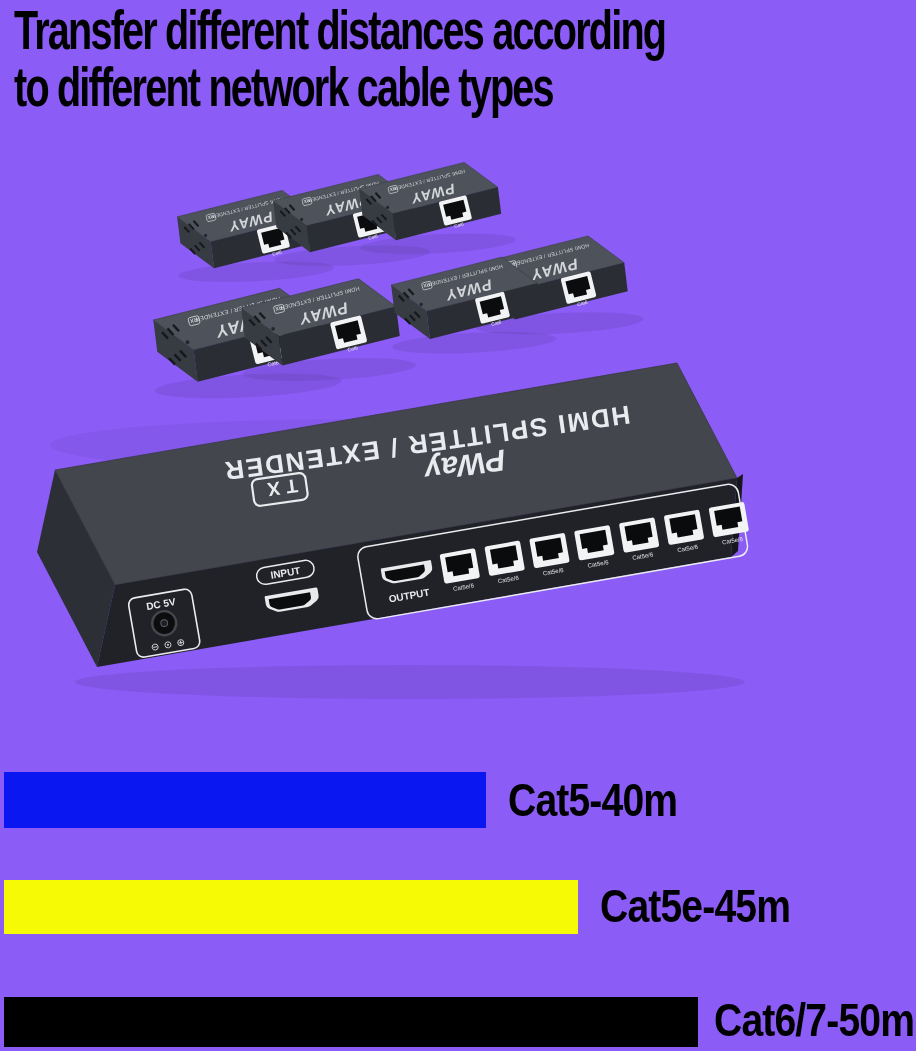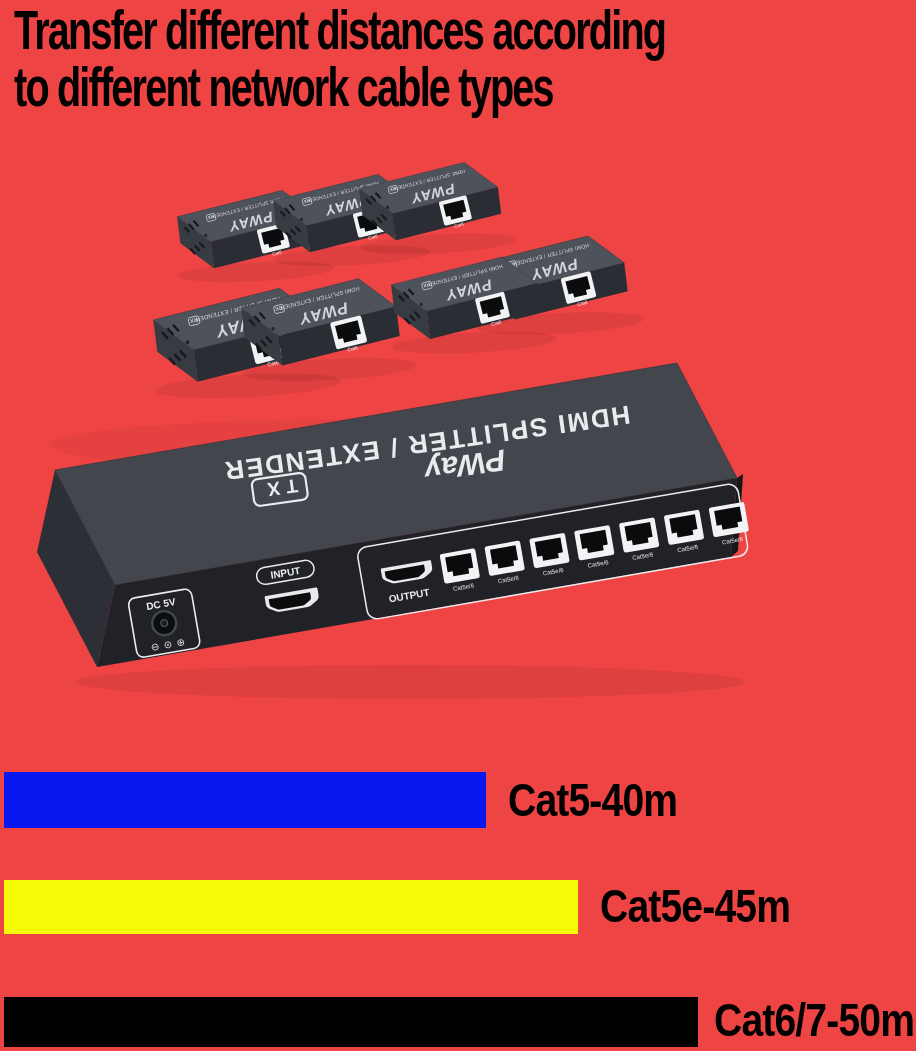--- a/index.html
+++ b/index.html
@@ -1,16 +1,16 @@
 <!DOCTYPE html>
 <html><head>
 <meta charset="utf-8">
 <style>
   html,body{margin:0;padding:0;background:#ffffff;}
-  .page{position:relative;width:916px;height:1051px;background:#ef4444;overflow:hidden;
+  .page{position:relative;width:916px;height:1051px;background:#8b5cf6;overflow:hidden;
         font-family:"Liberation Sans",sans-serif;}
   
   .headline{position:absolute;left:14px;top:2px;margin:0;color:#000;font-weight:700;
             font-size:55px;line-height:57px;letter-spacing:-2.5px;white-space:nowrap;
             transform:scaleX(.72);transform-origin:0 0;}
   
   .scene{position:absolute;left:0;top:0;width:916px;height:760px;}
   svg text{font-family:"Liberation Sans",sans-serif;}
   
   .bar{position:absolute;left:4px;}

